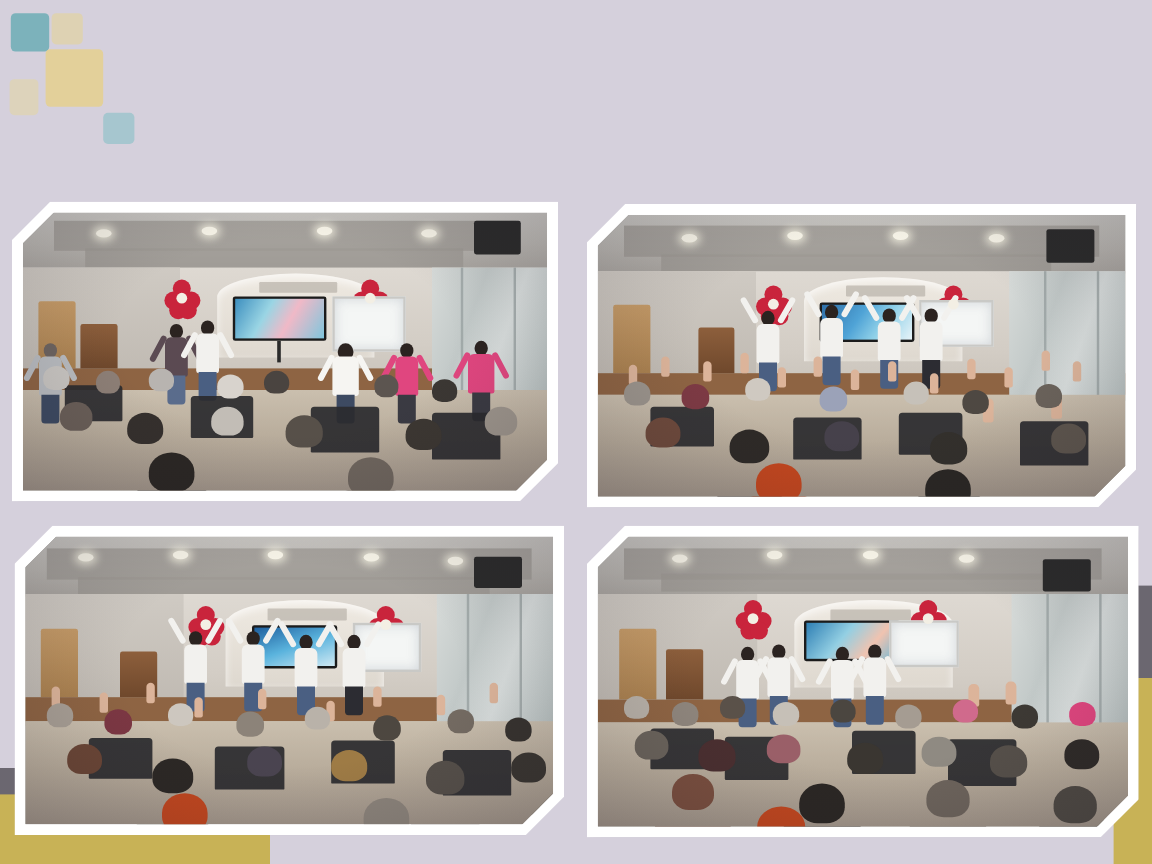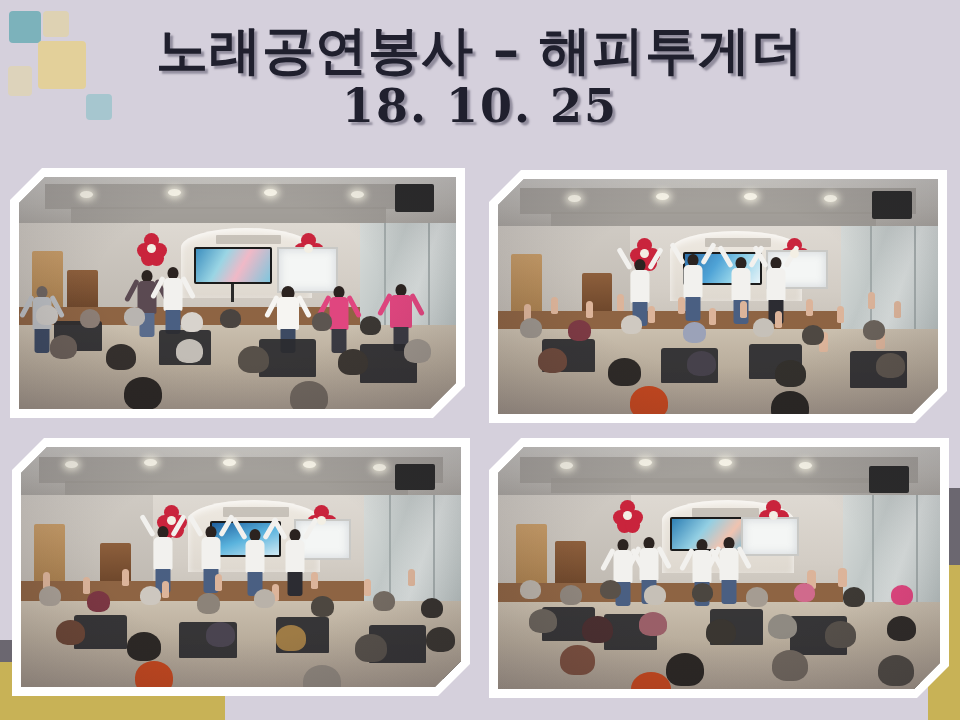--- a/index.html
+++ b/index.html
@@ -251,24 +251,20 @@
   <div class="deco-sq sq-beige-a"></div>
   <div class="deco-sq sq-beige-b"></div>
   <div class="deco-sq sq-beige-c"></div>
   <div class="deco-sq sq-teal-b"></div>
 
   <div class="band band-gray-bottom-left"></div>
   <div class="band band-gold-bottom"></div>
   <div class="band band-gray-right"></div>
   <div class="band band-gold-right"></div>
 
-  <div id="title-block">
-    <div class="title-line1">노래공연봉사 – 해피투게더</div>
-    <div class="title-line2">18. 10. 25</div>
-  </div>
 
   <div class="photo-frame" id="frame-tl">
     <div class="photo-inner">
       <div class="scene">
         <div class="ceiling"></div>
         <div class="ceil-beam" style="left:6%;top:3%;width:88%;"></div>
         <div class="ceil-beam" style="left:12%;top:13%;width:72%;height:7%;"></div>
         <div class="ceil-light" style="left:14%;top:6%;"></div>
         <div class="ceil-light" style="left:34%;top:5%;"></div>
         <div class="ceil-light" style="left:56%;top:5%;"></div>

